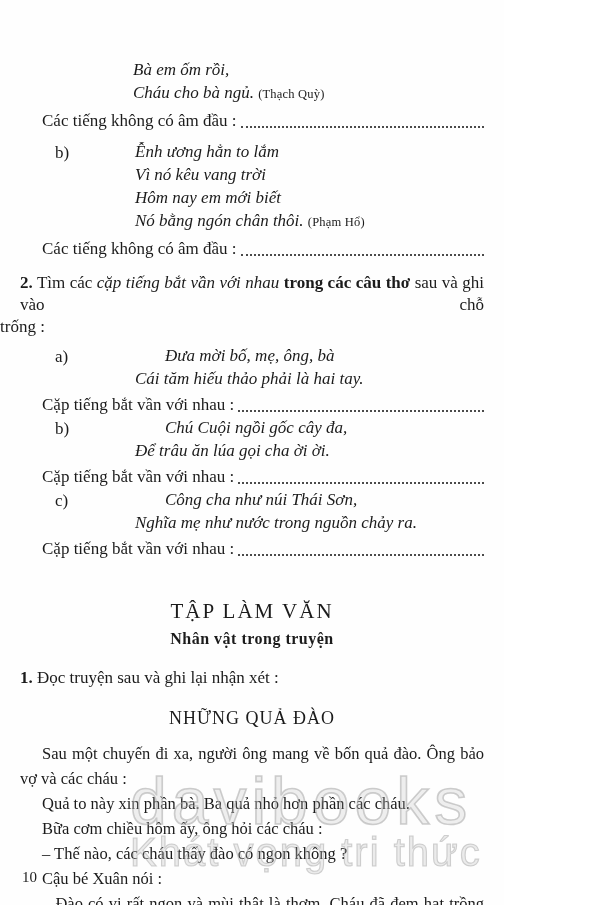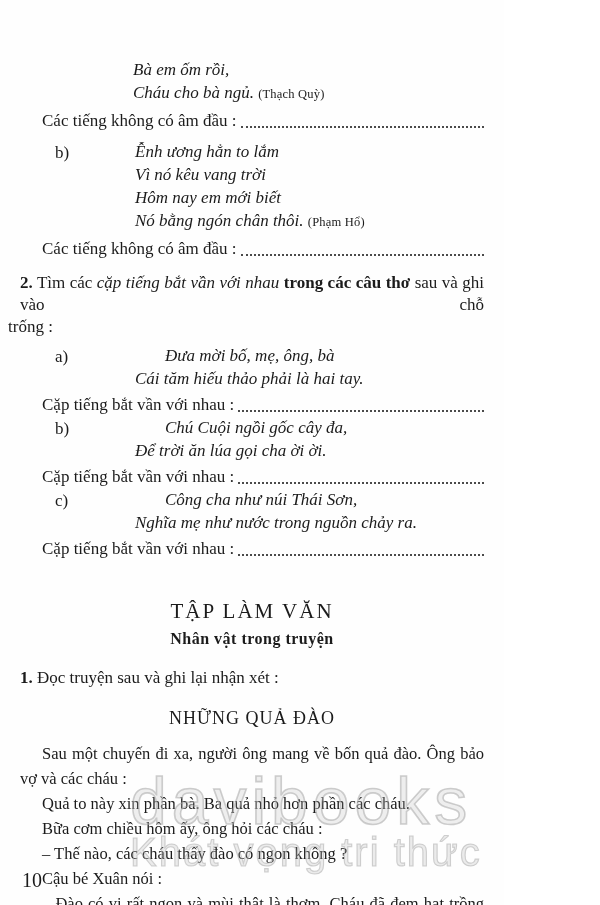--- a/index.html
+++ b/index.html
@@ -17,21 +17,21 @@
 
   .part { position:relative; }
   .part-label { position:absolute; left:35px; top:1px; font-style:normal; line-height:23px; }
 
   .answer-row { display:flex; margin-left:22px; line-height:23px; margin-top:3px; }
   .answer-label { white-space:nowrap; }
   .leader { flex:1; border-bottom:2px dotted #4a4a4a; margin:0 0 4px 4px; }
 
   .task-intro { margin-top:12px; }
   .task-line1 { text-align:justify; text-align-last:justify; line-height:22px; }
-  .task-line2 { margin-left:-20px; padding-left:8px; line-height:22px; }
+  .task-line2 { margin-left:-20px; padding-left:0; line-height:22px; }
   .bold { font-weight:bold; }
   .ital { font-style:italic; }
 
   .spacer-sm { height:6px; }
   .spacer-md { height:8px; }
 
   .section-head { margin-top:38px; text-align:center; }
   .section-title { font-size:21px; line-height:27px; letter-spacing:2px; }
   .section-subtitle { font-size:16px; line-height:27px; font-weight:bold; letter-spacing:0.5px; }
 
@@ -46,21 +46,21 @@
     z-index:5; pointer-events:none; font-family:"Liberation Sans", sans-serif;
   }
   .wm-brand {
     font-size:66px; line-height:62px; letter-spacing:5px;
     color:rgba(180,180,180,0.22); -webkit-text-stroke:1.6px rgba(168,168,168,0.55);
   }
   .wm-slogan {
     font-size:40px; line-height:32px; letter-spacing:2px; margin-top:4px;
     color:rgba(180,180,180,0.25); -webkit-text-stroke:1.1px rgba(168,168,168,0.5);
   }
-  .page-number { position:absolute; left:22px; top:869px; font-size:20px; }
+  .page-number { position:absolute; left:22px; top:869px; font-size:15px; }
 </style>
 </head>
 <body>
 
 <div class="page">
   <div class="content">
 
     <div>
       <div class="poem-line indent-a">Bà em ốm rồi,</div>
       <div class="poem-line indent-a"><span>Cháu cho bà ngủ.</span> <span class="author">(Thạch Quỳ)</span></div>
@@ -97,21 +97,21 @@
       <div class="poem-line indent-b">Cái tăm hiếu thảo phải là hai tay.</div>
     </div>
     <div class="answer-row">
       <span class="answer-label">Cặp tiếng bắt vần với nhau :</span>
       <span class="leader"></span>
     </div>
 
     <div class="part">
       <span class="part-label">b)</span>
       <div class="poem-line indent-c">Chú Cuội ngồi gốc cây đa,</div>
-      <div class="poem-line indent-b">Để trời ăn lúa gọi cha ời ời.</div>
+      <div class="poem-line indent-b">Để trâu ăn lúa gọi cha ời ời.</div>
     </div>
     <div class="answer-row">
       <span class="answer-label">Cặp tiếng bắt vần với nhau :</span>
       <span class="leader"></span>
     </div>
 
     <div class="part">
       <span class="part-label">c)</span>
       <div class="poem-line indent-c">Công cha như núi Thái Sơn,</div>
       <div class="poem-line indent-b">Nghĩa mẹ như nước trong nguồn chảy ra.</div>

